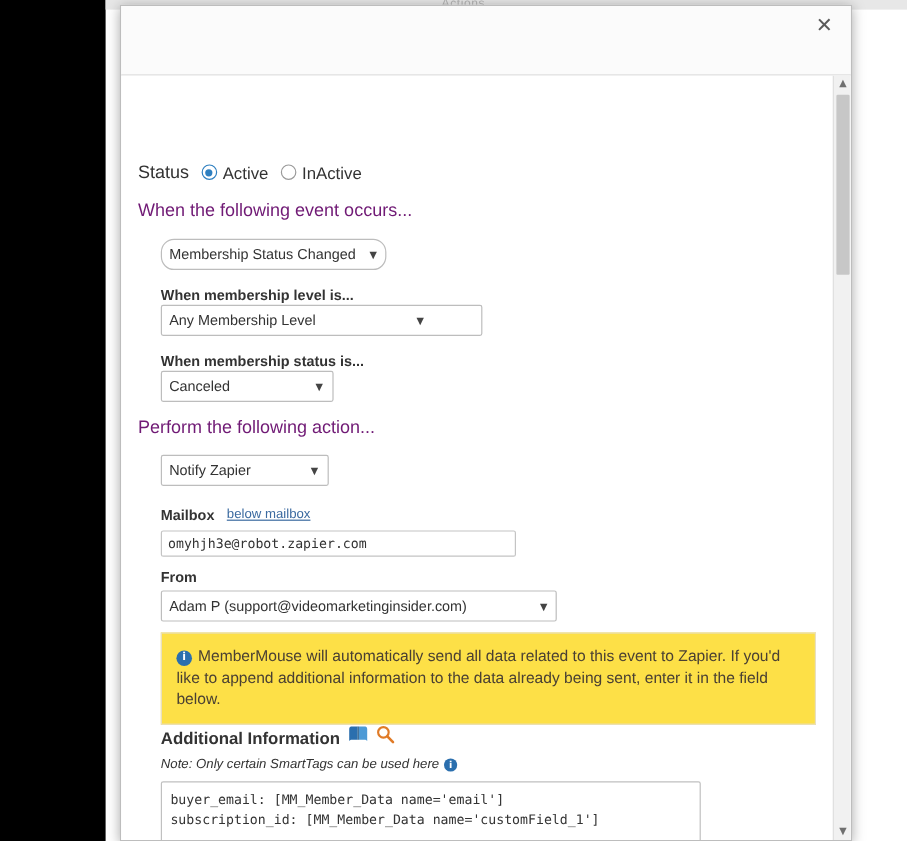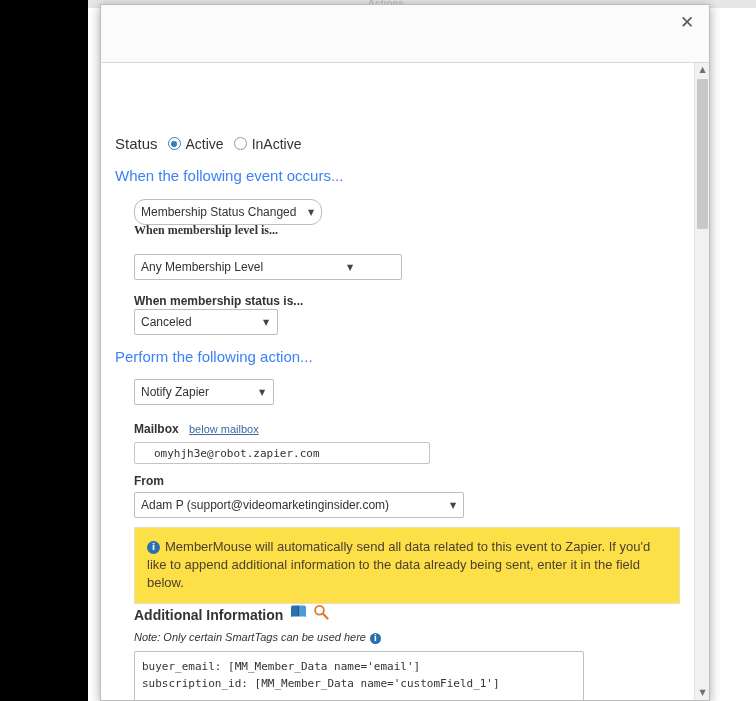--- a/index.html
+++ b/index.html
@@ -188,32 +188,32 @@
   }
   .radio-label {
     font-size: 14px;
     color: #333;
     margin-right: 10px;
   }
 
   .section-heading {
     position: absolute;
     font-size: 15px;
-    color: #3b82f6;
+    color: #701a75;
   }
   #evt-heading { left: 14px; top: 104px; }
   #act-heading { left: 14px; top: 285px; }
 
   .sub-label {
     position: absolute;
     font-size: 12px;
     color: #333;
     font-weight: bold;
   }
-  #lbl-level { left: 33px; top: 160px; font-family: Liberation Serif, serif; }
+  #lbl-level { left: 33px; top: 176px; }
   #lbl-status2 { left: 33px; top: 231px; }
   #lbl-mailbox { left: 33px; top: 359px; }
   #lbl-from { left: 33px; top: 411px; }
   #lbl-addinfo { left: 33px; top: 544px; font-size: 14px; }
 
   .link-create {
     position: absolute;
     left: 88px;
     top: 360px;
     font-size: 11px;
@@ -261,21 +261,21 @@
     position: absolute;
     left: 33px;
     top: 379px;
     width: 296px;
     height: 22px;
     border: 1px solid #c4c4c4;
     border-radius: 2px;
     font-family: "DejaVu Sans Mono", monospace;
     font-size: 11px;
     color: #333;
-    padding: 2px 19px;
+    padding: 2px 5px;
     box-sizing: border-box;
     background: #fff;
   }
 
   .notice {
     position: absolute;
     left: 33px;
     top: 464px;
     width: 546px;
     background: #fde047;

